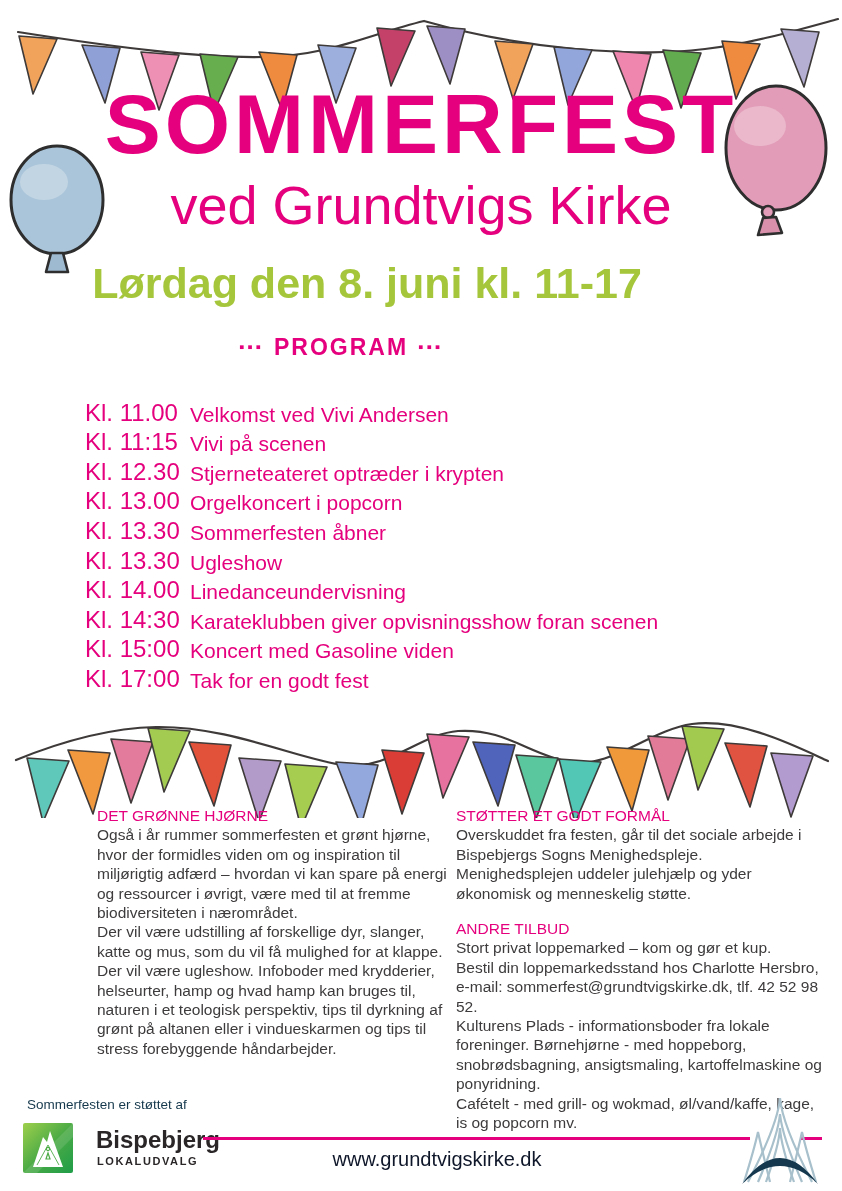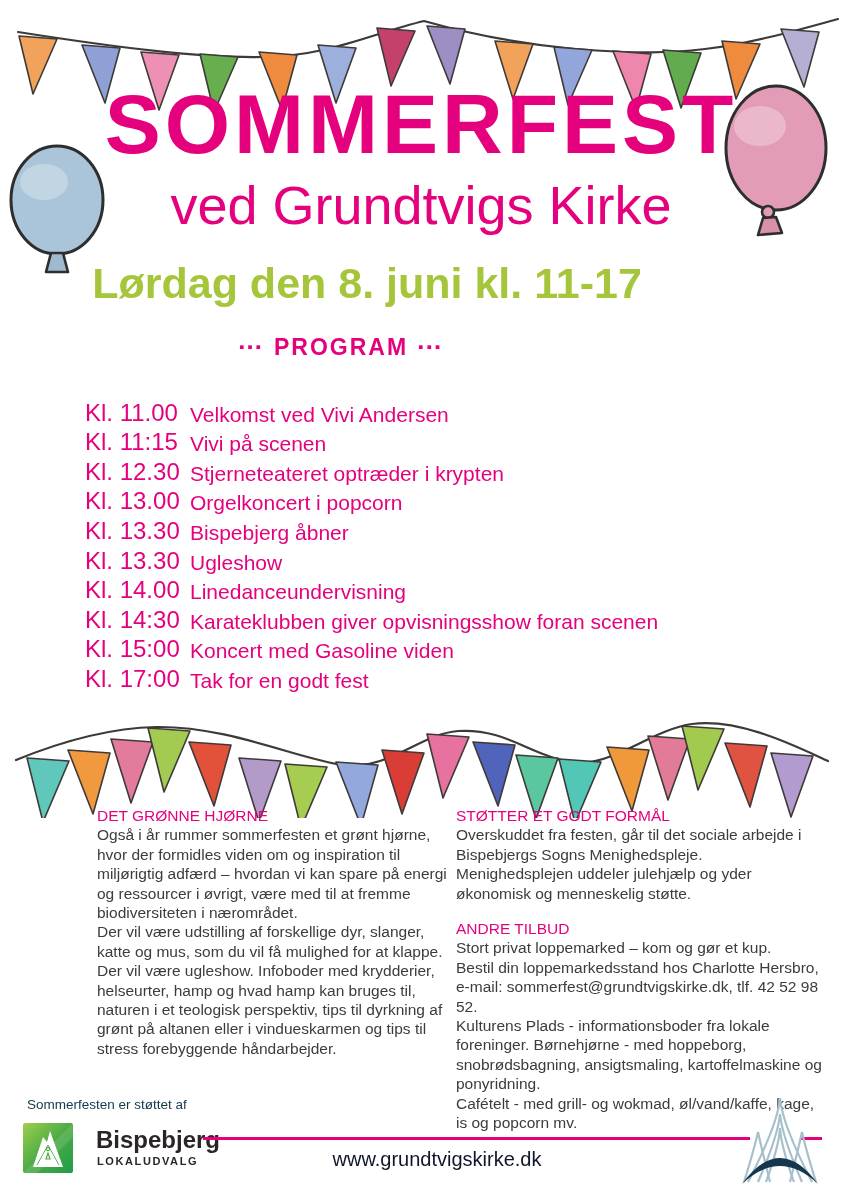--- a/index.html
+++ b/index.html
@@ -108,21 +108,21 @@
     <div class="program-row">
         <span class="ptime">Kl. 12.30</span>
         <span class="pevent">Stjerneteateret optræder i krypten</span>
       </div>
     <div class="program-row">
         <span class="ptime">Kl. 13.00</span>
         <span class="pevent">Orgelkoncert i popcorn</span>
       </div>
     <div class="program-row">
         <span class="ptime">Kl. 13.30</span>
-        <span class="pevent">Bispebjerg åbner</span>
+        <span class="pevent">Sommerfesten åbner</span>
       </div>
     <div class="program-row">
         <span class="ptime">Kl. 13.30</span>
         <span class="pevent">Ugleshow</span>
       </div>
     <div class="program-row">
         <span class="ptime">Kl. 14.00</span>
         <span class="pevent">Linedanceundervisning</span>
       </div>
     <div class="program-row">

